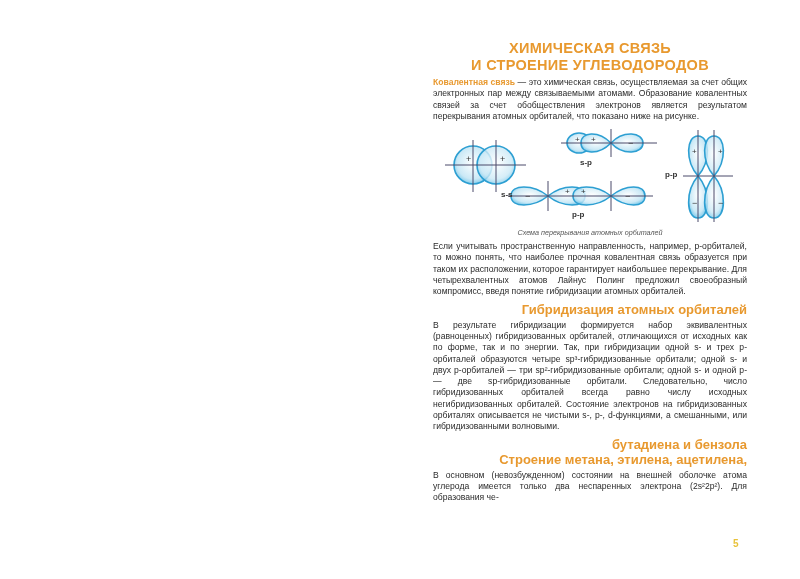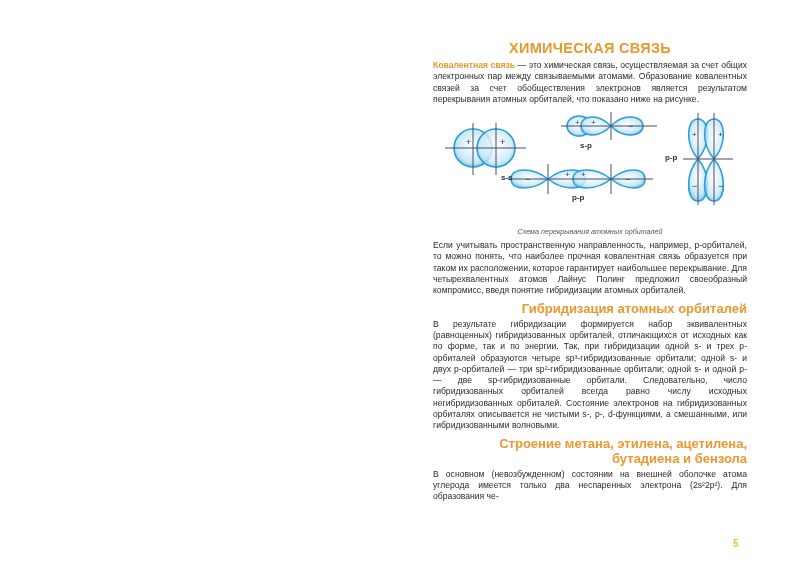--- a/index.html
+++ b/index.html
@@ -16,33 +16,34 @@
   }
   .para {
     font-size:8.6px; line-height:11.3px; text-align:justify; margin:0 0 4px 0; color:#2b2b2b;
   }
   .term { color:#e8992f; font-weight:bold; }
   .subhead {
     text-align:right; color:#e8992f; font-weight:bold; font-size:13px; line-height:15px;
     margin:4px 0 3px 0;
   }
   .figure { position:relative; width:314px; height:100px; margin:2px 0 0 0; }
-  .caption { text-align:center; font-style:italic; font-size:7.2px; color:#555; margin:18px 0 4px 0; }
+  .caption { text-align:center; font-style:italic; font-size:7.2px; color:#555; margin:2px 0 4px 0; }
   .page-number { position:absolute; left:318px; top:538px; color:#e8c23a; font-weight:bold; font-size:10px; }
   .lbl { position:absolute; font-weight:bold; font-size:8px; color:#333; }
 </style>
 </head>
 <body>
 
 <div class="page-left"></div>
 
 <div class="page-right">
   <div class="content">
     <div class="title">
       <div>ХИМИЧЕСКАЯ СВЯЗЬ</div>
+      <div>И СТРОЕНИЕ УГЛЕВОДОРОДОВ</div>
     </div>
 
 
     <p class="para"><span class="term">Ковалентная связь</span><span> — это химическая связь, осуществляемая за счет общих электронных пар между связываемыми атомами. Образование ковалентных связей за счет обобществления электронов является результатом перекрывания атомных орбиталей, что показано ниже на рисунке.</span></p>
 
     <div class="figure">
       <svg width="314" height="100" viewBox="0 0 314 100">
         <defs>
           <radialGradient id="og" cx="50%" cy="45%" r="60%">
             <stop offset="0%" stop-color="#ffffff"></stop>
@@ -116,20 +117,20 @@
     <div class="caption">Схема перекрывания атомных орбиталей</div>
 
     <p class="para">Если учитывать пространственную направленность, например, p-орбиталей, то можно понять, что наиболее прочная ковалентная связь образуется при таком их расположении, которое гарантирует наибольшее перекрывание. Для четырехвалентных атомов Лайнус Полинг предложил своеобразный компромисс, введя понятие гибридизации атомных орбиталей.</p>
 
     <div class="subhead">Гибридизация атомных орбиталей</div>
 
 
     <p class="para">В результате гибридизации формируется набор эквивалентных (равноценных) гибридизованных орбиталей, отличающихся от исходных как по форме, так и по энергии. Так, при гибридизации одной s- и трех p-орбиталей образуются четыре sp³-гибридизованные орбитали; одной s- и двух p-орбиталей — три sp²-гибридизованные орбитали; одной s- и одной p- — две sp-гибридизованные орбитали. Следовательно, число гибридизованных орбиталей всегда равно числу исходных негибридизованных орбиталей. Состояние электронов на гибридизованных орбиталях описывается не чистыми s-, p-, d-функциями, а смешанными, или гибридизованными волновыми.</p>
 
     <div class="subhead">
+      <div>бутадиена и бензола</div>
       <div>Строение метана, этилена, ацетилена,</div>
-      <div>бутадиена и бензола</div>
     </div>
 
     <p class="para">В основном (невозбужденном) состоянии на внешней оболочке атома углерода имеется только два неспаренных электрона (2s²2p²). Для образования че-</p>
   </div>
   <div class="page-number">5</div>
 </div>
 
 </body></html>

